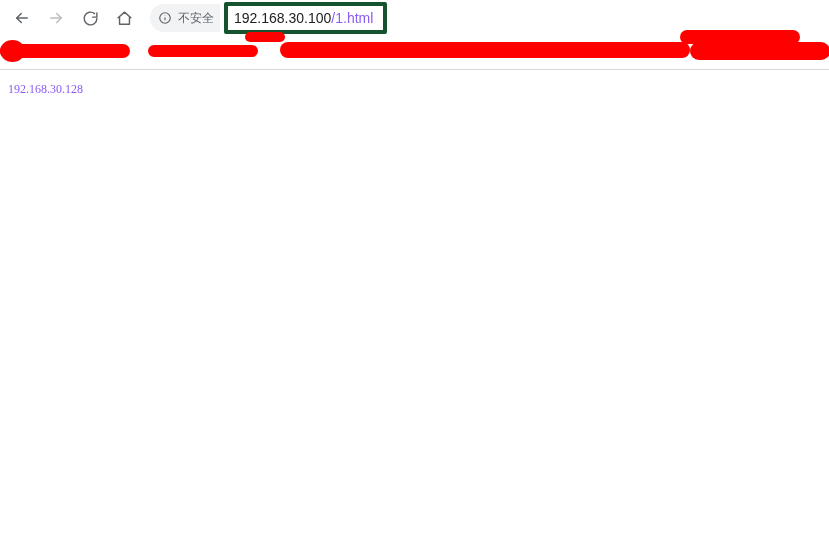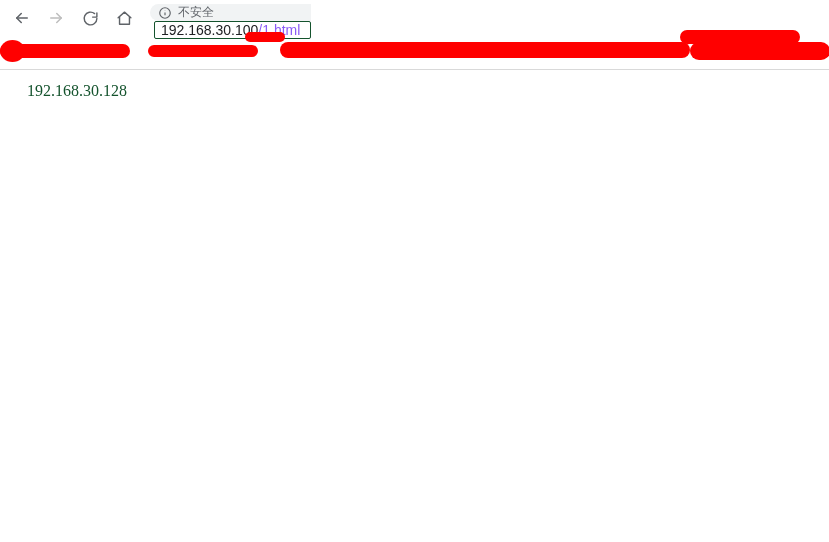--- a/index.html
+++ b/index.html
@@ -36,23 +36,23 @@
       stroke: #5f6368;
       stroke-width: 2;
       stroke-linecap: round;
       stroke-linejoin: round;
     }
     .nav-btn.disabled svg {
       stroke: #bdbdbd;
     }
     .addr-zone {
       display: flex;
+      align-items: center;
       margin-left: 6px;
       height: 28px;
-      flex-direction: column;
     }
     .site-info {
       display: flex;
       align-items: center;
       height: 28px;
       padding: 0 6px 0 8px;
       gap: 6px;
       font-size: 12px;
       color: #5f6368;
       background: #f1f3f4;
@@ -64,21 +64,21 @@
       stroke: #5f6368;
       stroke-width: 2;
     }
     .url-box {
       display: flex;
       align-items: center;
       height: 32px;
       padding: 0 10px 0 6px;
       font-size: 14px;
       color: #202124;
-      border: 1px solid #14532d;
+      border: 4px solid #14532d;
       border-radius: 2px;
       margin-left: 4px;
       background: #ffffff;
     }
     .url-path {
       color: #8b5cf6;
     }
     .bookmarks-bar {
       height: 34px;
       position: relative;
@@ -136,24 +136,23 @@
     }
     .redact.r4 {
       left: 690px;
       top: 6px;
       width: 140px;
       height: 18px;
       border-radius: 10px;
     }
     .content {
       padding: 12px 8px;
-      font-size: 16px;
-      color: #14532d;
+      font-size: 12px;
+      color: #8b5cf6;
       font-family: "Times New Roman", serif;
-      margin-left: 19px;
     }
   </style>
 </head>
 <body>
 
 <div class="toolbar">
   <div class="nav-btn">
     <svg width="18" height="18" viewBox="0 0 24 24">
         <path d="M19 12H5"></path>
         <path d="M11 18l-6-6 6-6"></path>

